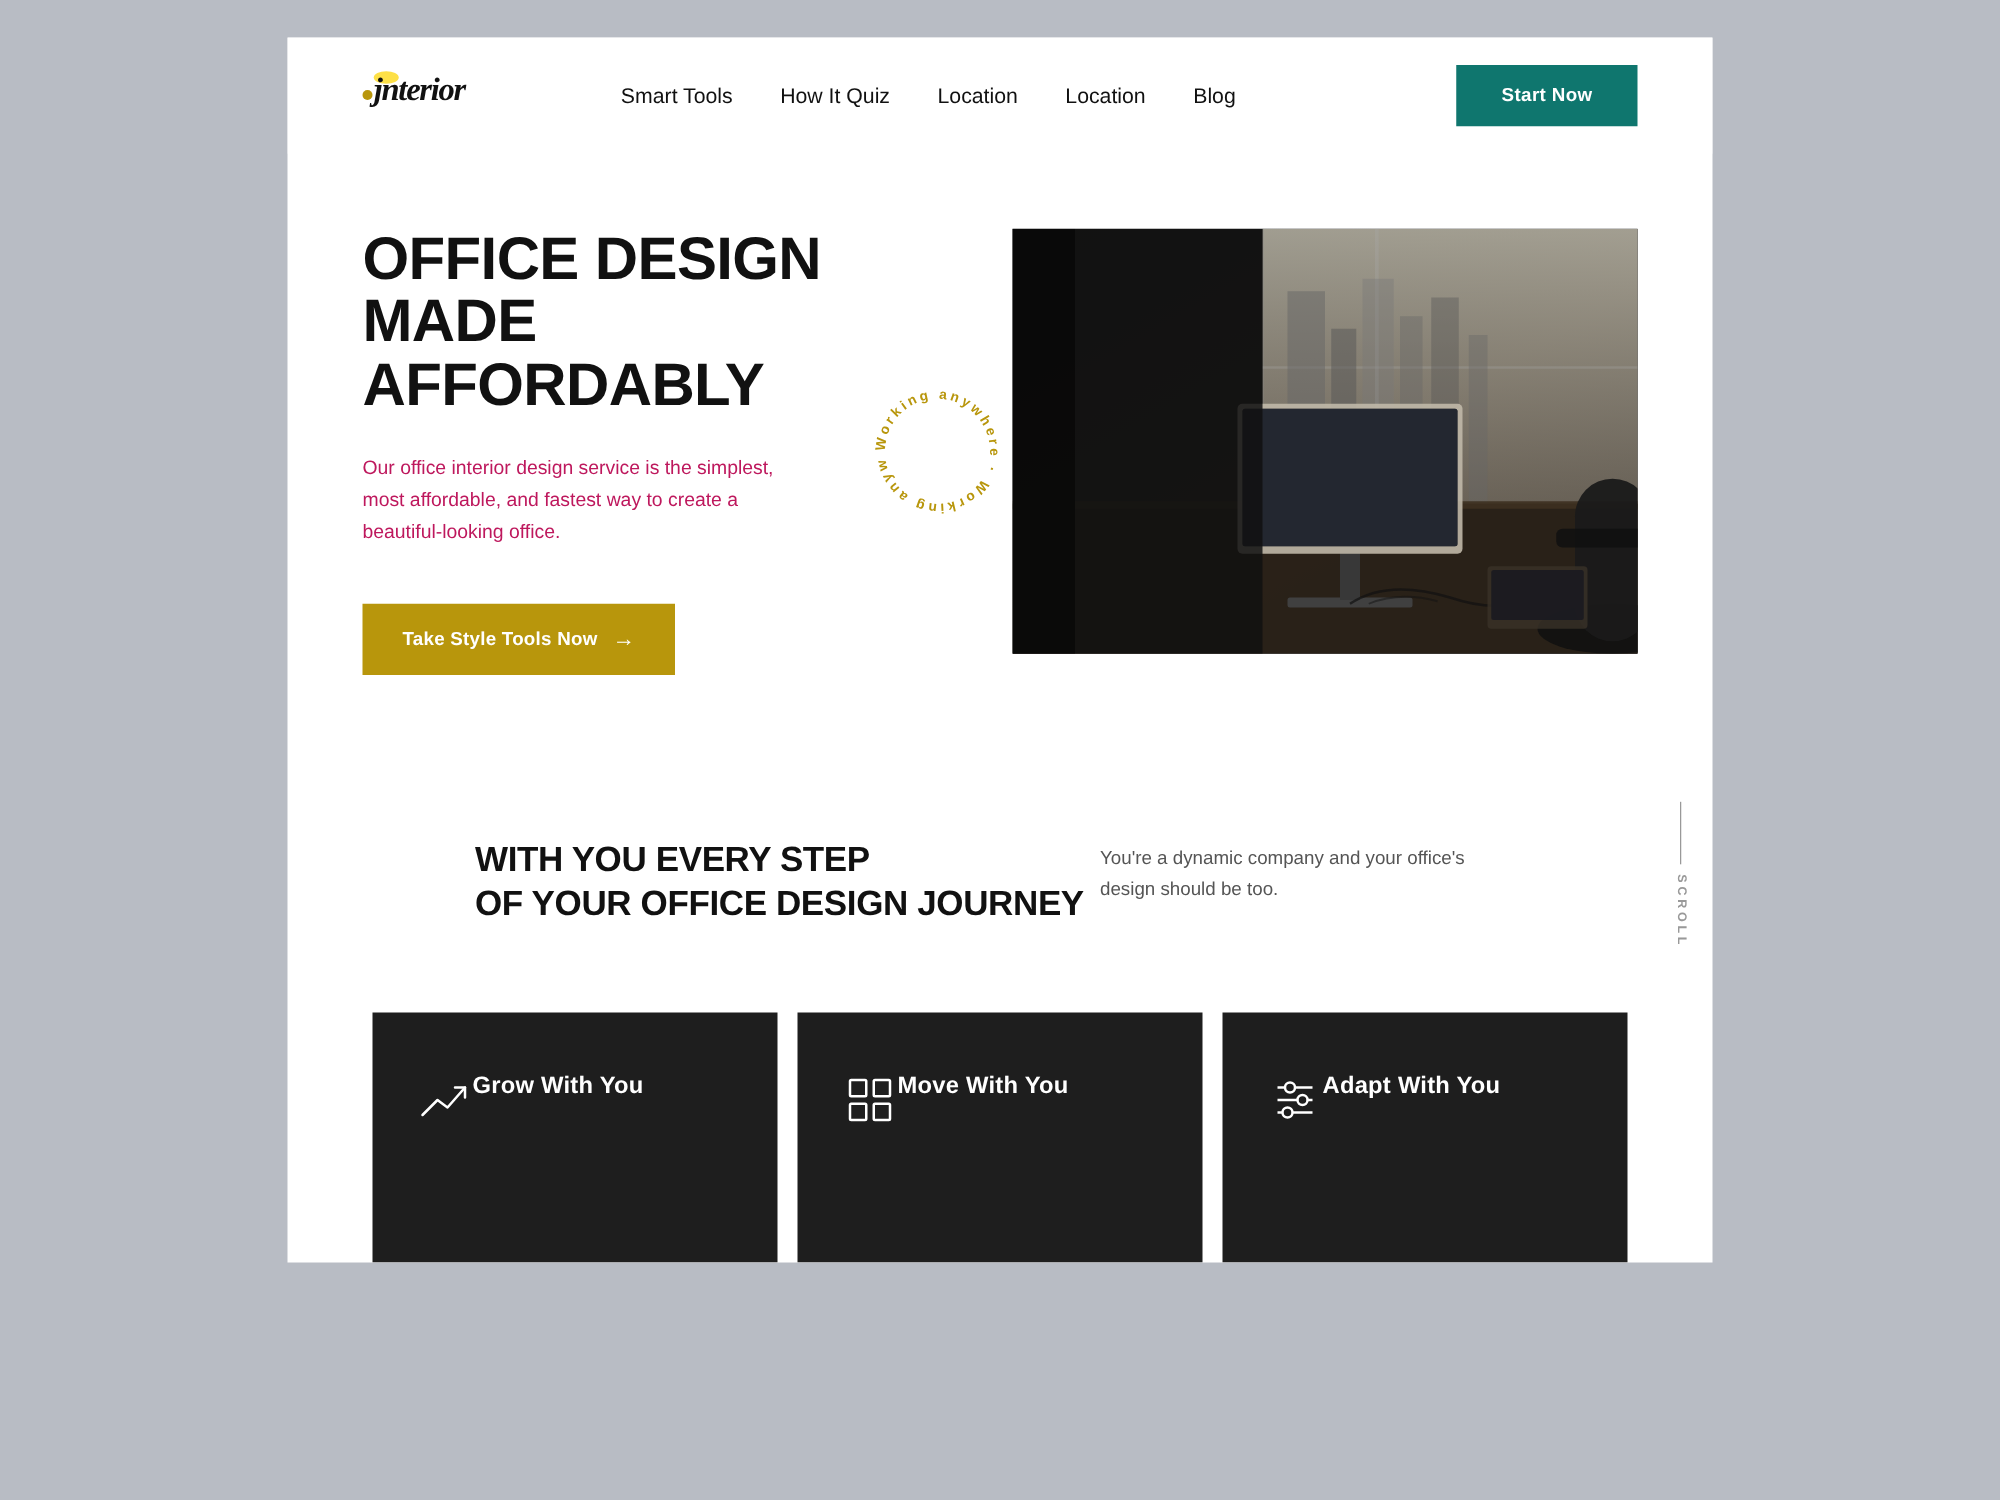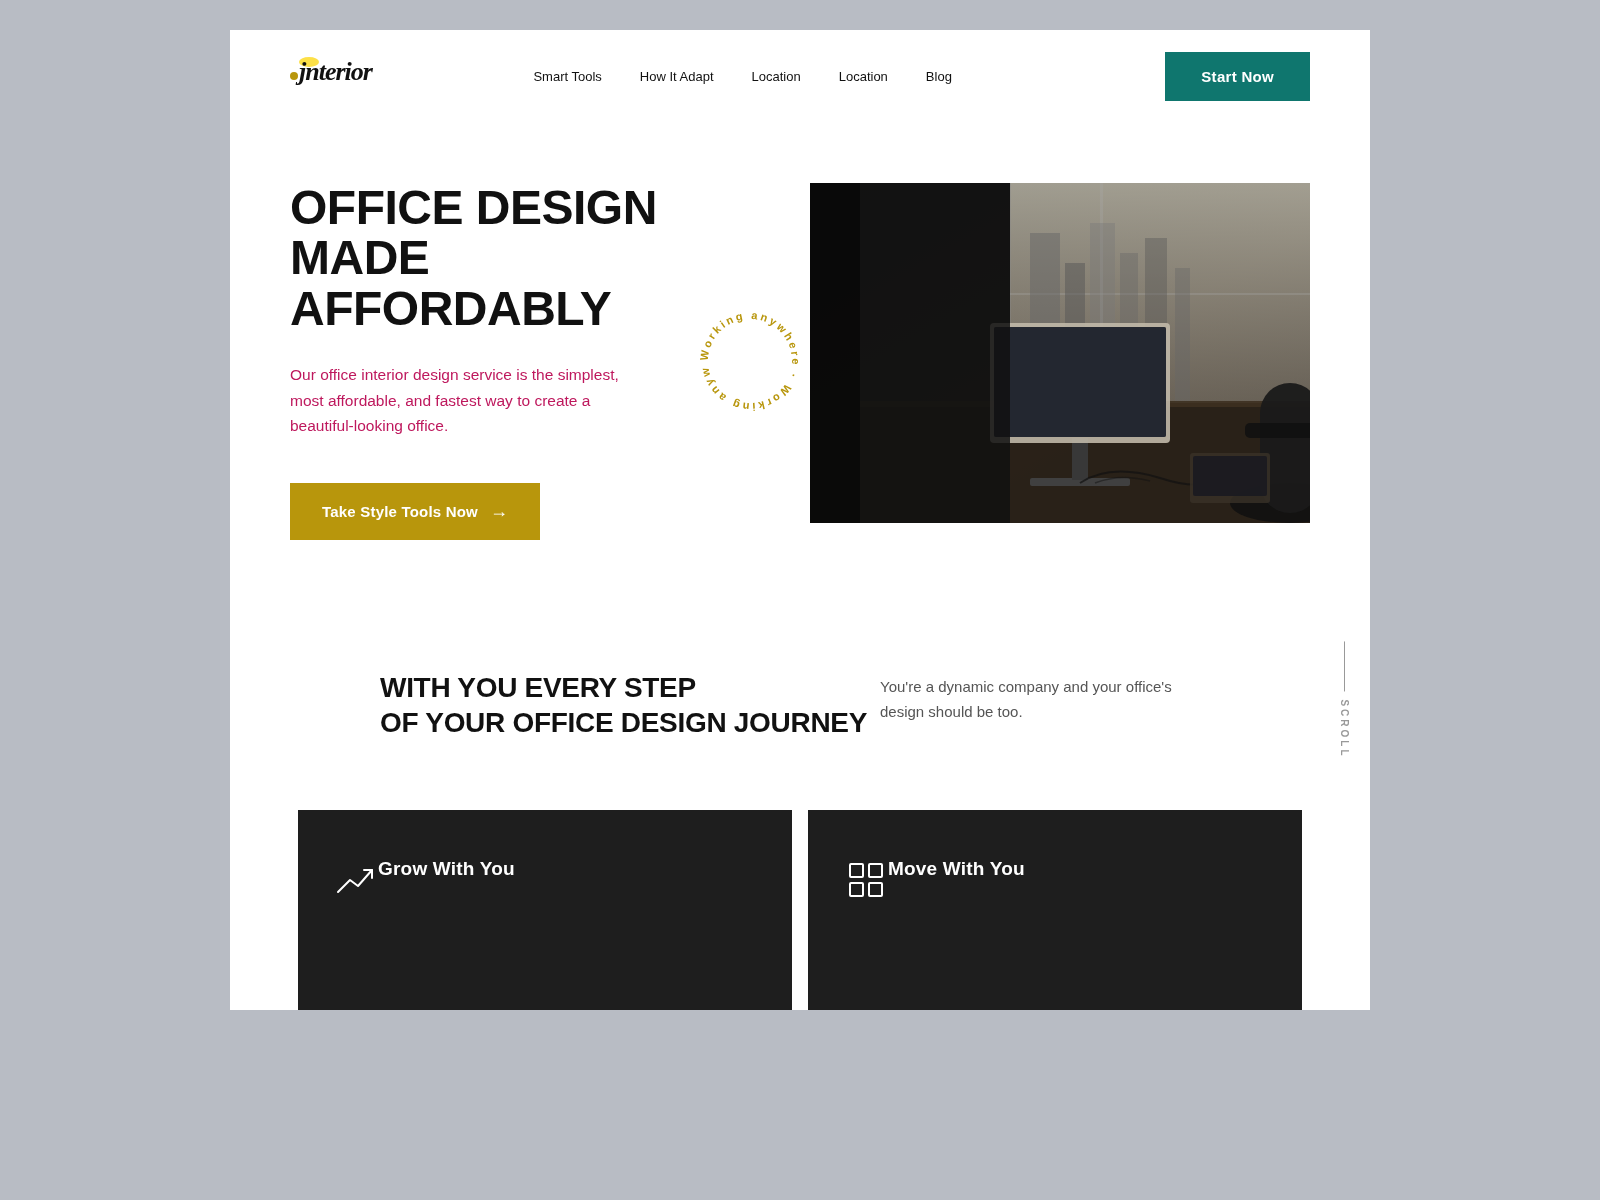--- a/index.html
+++ b/index.html
@@ -49,21 +49,21 @@
       vertical-align: super;
     }
 
     .nav {
       display: flex;
       align-items: center;
       gap: 38px;
     }
 
     .nav-item {
-      font-size: 13px;
+      font-size: 17px;
       color: #111;
       cursor: pointer;
       font-weight: 400;
       text-decoration: none;
     }
 
     .btn-start {
       background: #0f766e;
       color: #fff;
       border: none;
@@ -274,21 +274,21 @@
 
 <div class="page-wrapper">
 
   <header class="header">
     <div class="logo">
       <span style="display:inline-block;width:8px;height:8px;background:#b8960c;border-radius:50%;vertical-align:super;margin-right:1px;"></span><span>jnterior</span>
     </div>
 
     <nav class="nav">
       <a class="nav-item">Smart Tools</a>
-      <a class="nav-item">How It Adapt</a>
+      <a class="nav-item">How It Quiz</a>
       <a class="nav-item">Location</a>
       <a class="nav-item">Location</a>
       <a class="nav-item">Blog</a>
     </nav>
 
     <button class="btn-start">Start Now</button>
   </header>
 
   <section class="hero">
     <div class="hero-left">
@@ -411,16 +411,29 @@
         <svg class="icon-svg" viewBox="0 0 44 44">
           <rect x="6" y="6" width="13" height="13" rx="1"></rect>
           <rect x="25" y="6" width="13" height="13" rx="1"></rect>
           <rect x="6" y="25" width="13" height="13" rx="1"></rect>
           <rect x="25" y="25" width="13" height="13" rx="1"></rect>
         </svg>
       </div>
       <span class="card-title">Move with you</span>
     </div>
 
+    <div class="card">
+      <div class="card-icon">
+        <svg class="icon-svg" viewBox="0 0 44 44">
+          <line x1="8" y1="12" x2="36" y2="12"></line>
+          <line x1="8" y1="22" x2="36" y2="22"></line>
+          <line x1="8" y1="32" x2="36" y2="32"></line>
+          <circle cx="18" cy="12" r="4" fill="#1e1e1e" stroke-width="2"></circle>
+          <circle cx="28" cy="22" r="4" fill="#1e1e1e" stroke-width="2"></circle>
+          <circle cx="16" cy="32" r="4" fill="#1e1e1e" stroke-width="2"></circle>
+        </svg>
+      </div>
+      <span class="card-title">Adapt with you</span>
+    </div>
 
   </section>
 
 </div>
 
 </body></html>

